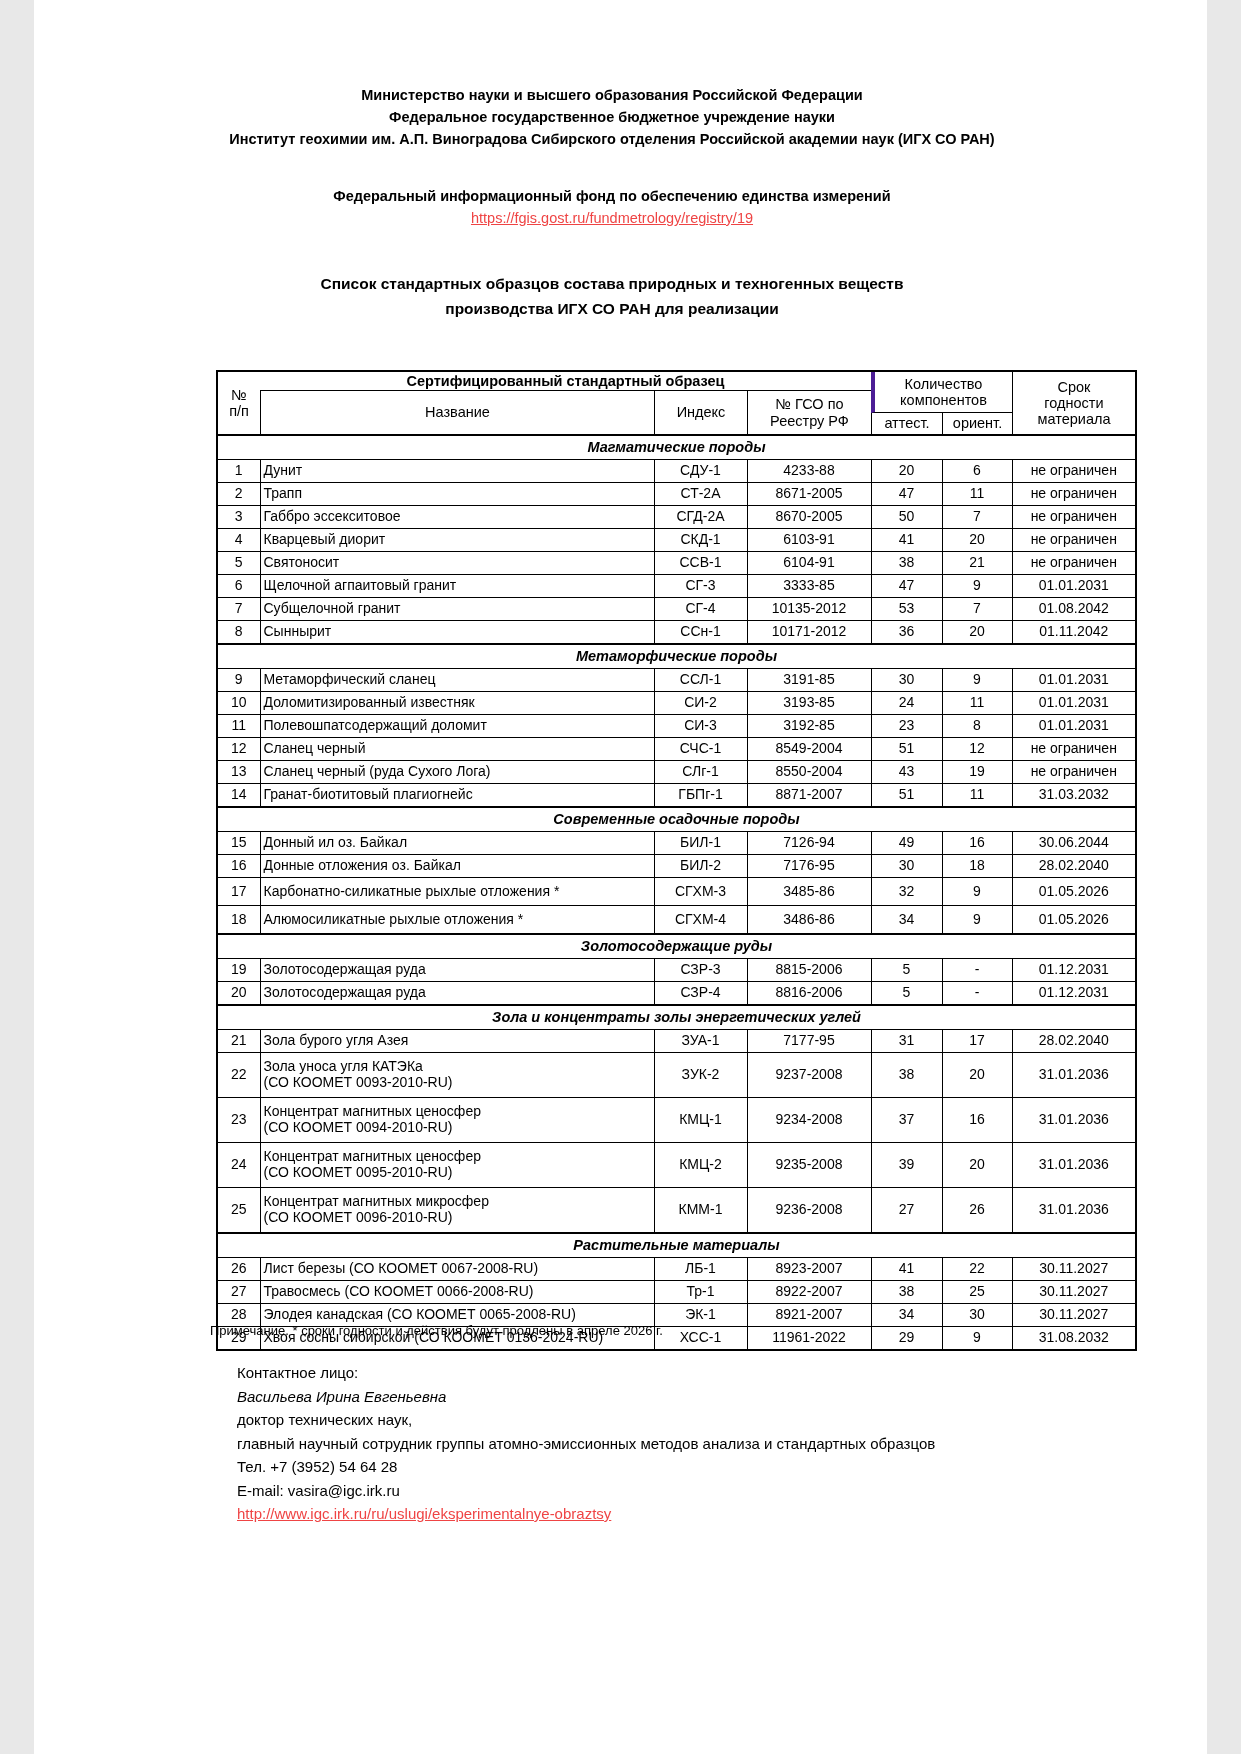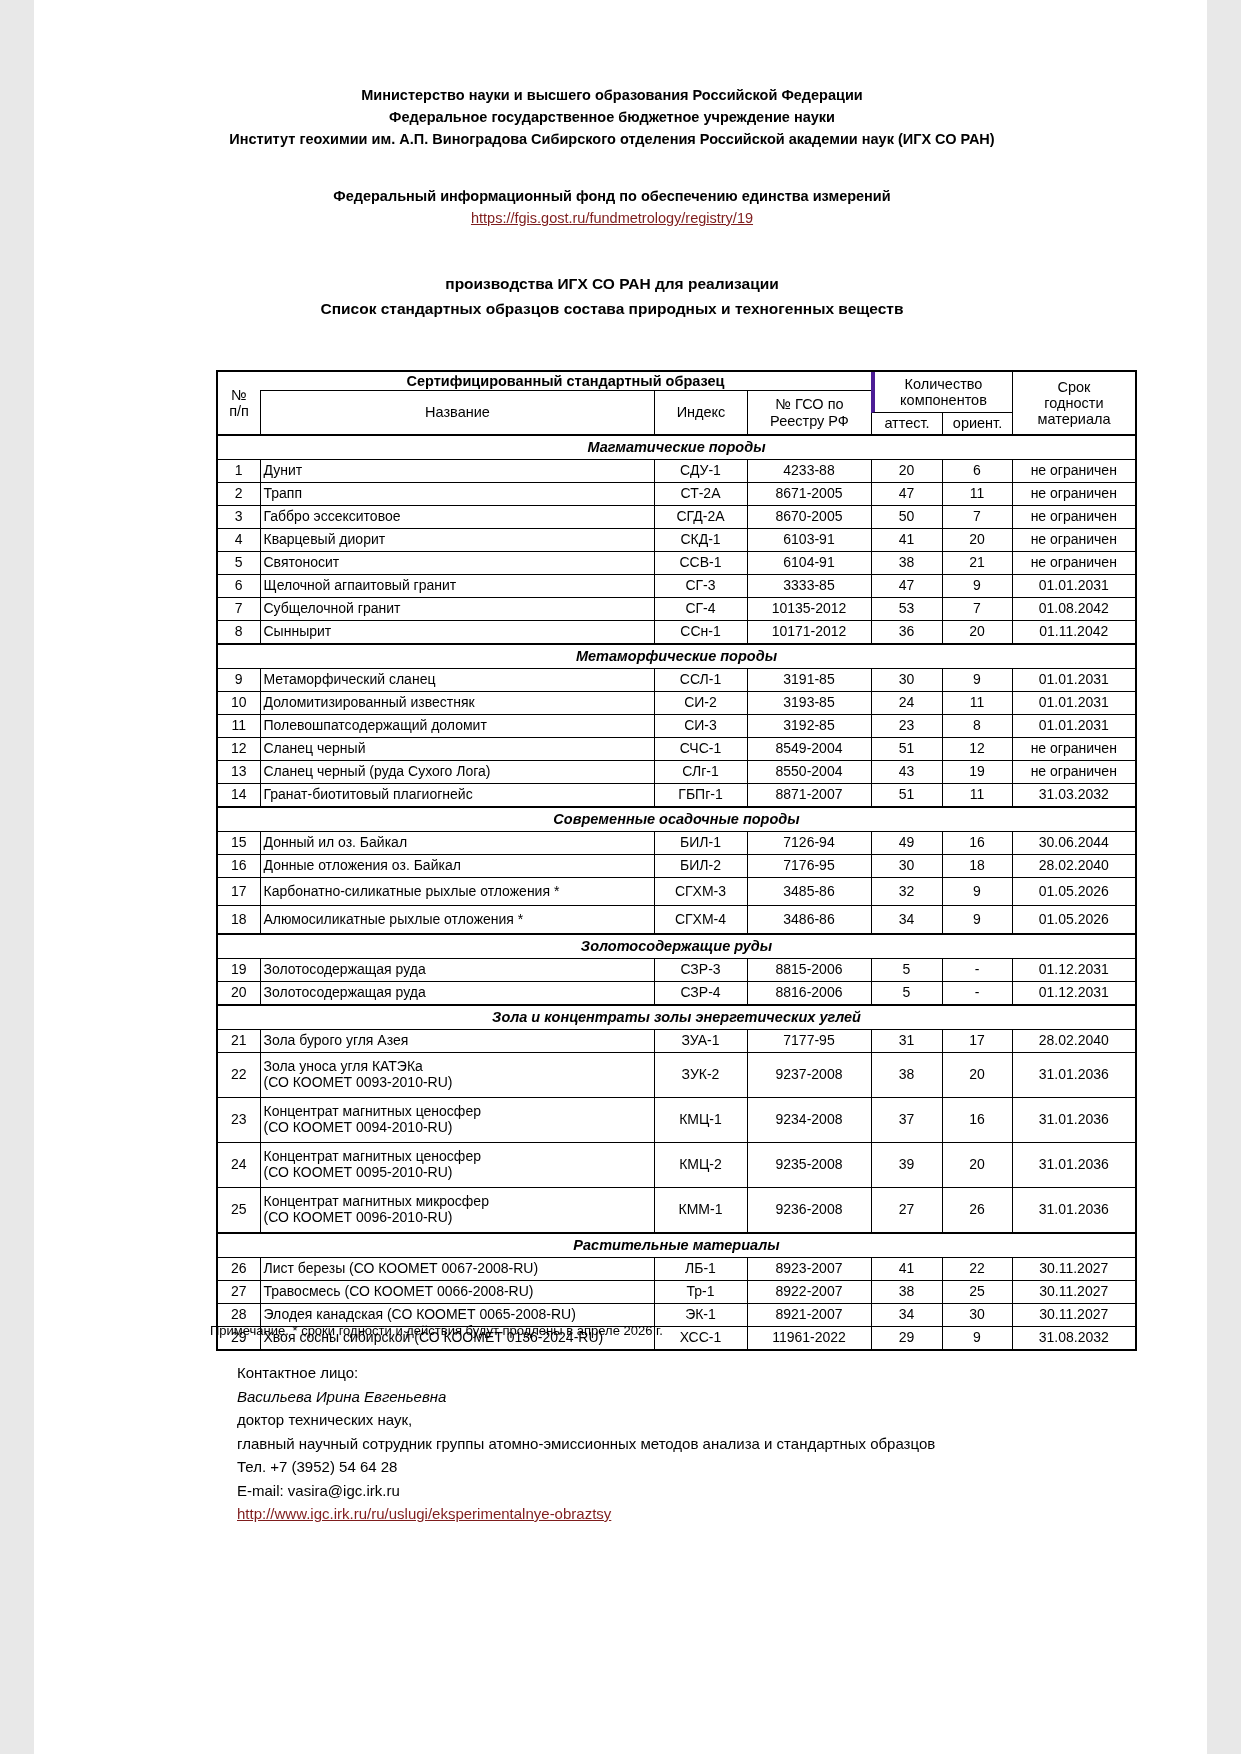--- a/index.html
+++ b/index.html
@@ -7,21 +7,21 @@
     position:relative; width:1173px; height:1754px; margin:0 auto;
     background:#ffffff; color:#000;
     font-family:"Liberation Sans","DejaVu Sans",sans-serif;
     overflow:hidden;
   }
   .centered-block { position:absolute; left:105px; width:946px; text-align:center; }
   .top-block { top:84px; font-weight:bold; font-size:14.5px; line-height:22px; }
   .fund-block { top:185px; font-size:14.5px; line-height:22px; }
   .fund-block .bold-line { font-weight:bold; }
   .title-block { top:271px; font-weight:bold; font-size:15.5px; line-height:25px; }
-  a.doc-link { color:#7f1d1d; text-decoration:underline; cursor:pointer; font-weight:normal; }
+  a.doc-link { color:#ef4444; text-decoration:underline; cursor:pointer; font-weight:normal; }
 
   
   .main-table {
     position:absolute; left:182px; top:370px; width:921px;
     border:2px solid #000; box-sizing:border-box; background:#fff;
     font-size:14px;
   }
   .thead {
     display:grid;
     grid-template-columns:42px 394px 93px 124px 71px 70px 1fr;
@@ -67,22 +67,22 @@
     <div>Федеральное государственное бюджетное учреждение науки</div>
     <div>Институт геохимии им. А.П. Виноградова Сибирского отделения Российской академии наук (ИГХ СО РАН)</div>
   </div>
 
   <div class="centered-block fund-block">
     <div class="bold-line">Федеральный информационный фонд по обеспечению единства измерений</div>
     <div><a class="doc-link">https://fgis.gost.ru/fundmetrology/registry/19</a></div>
   </div>
 
   <div class="centered-block title-block">
+    <div>Список стандартных образцов состава природных и техногенных веществ</div>
     <div>производства ИГХ СО РАН для реализации</div>
-    <div>Список стандартных образцов состава природных и техногенных веществ</div>
   </div>
 
   <div class="main-table">
     <div class="thead">
       <div class="h-num">№
 п/п</div>
       <div class="h-cert">Сертифицированный стандартный образец</div>
       <div class="h-name">Название</div>
       <div class="h-index">Индекс</div>
       <div class="h-gso">№ ГСО по

